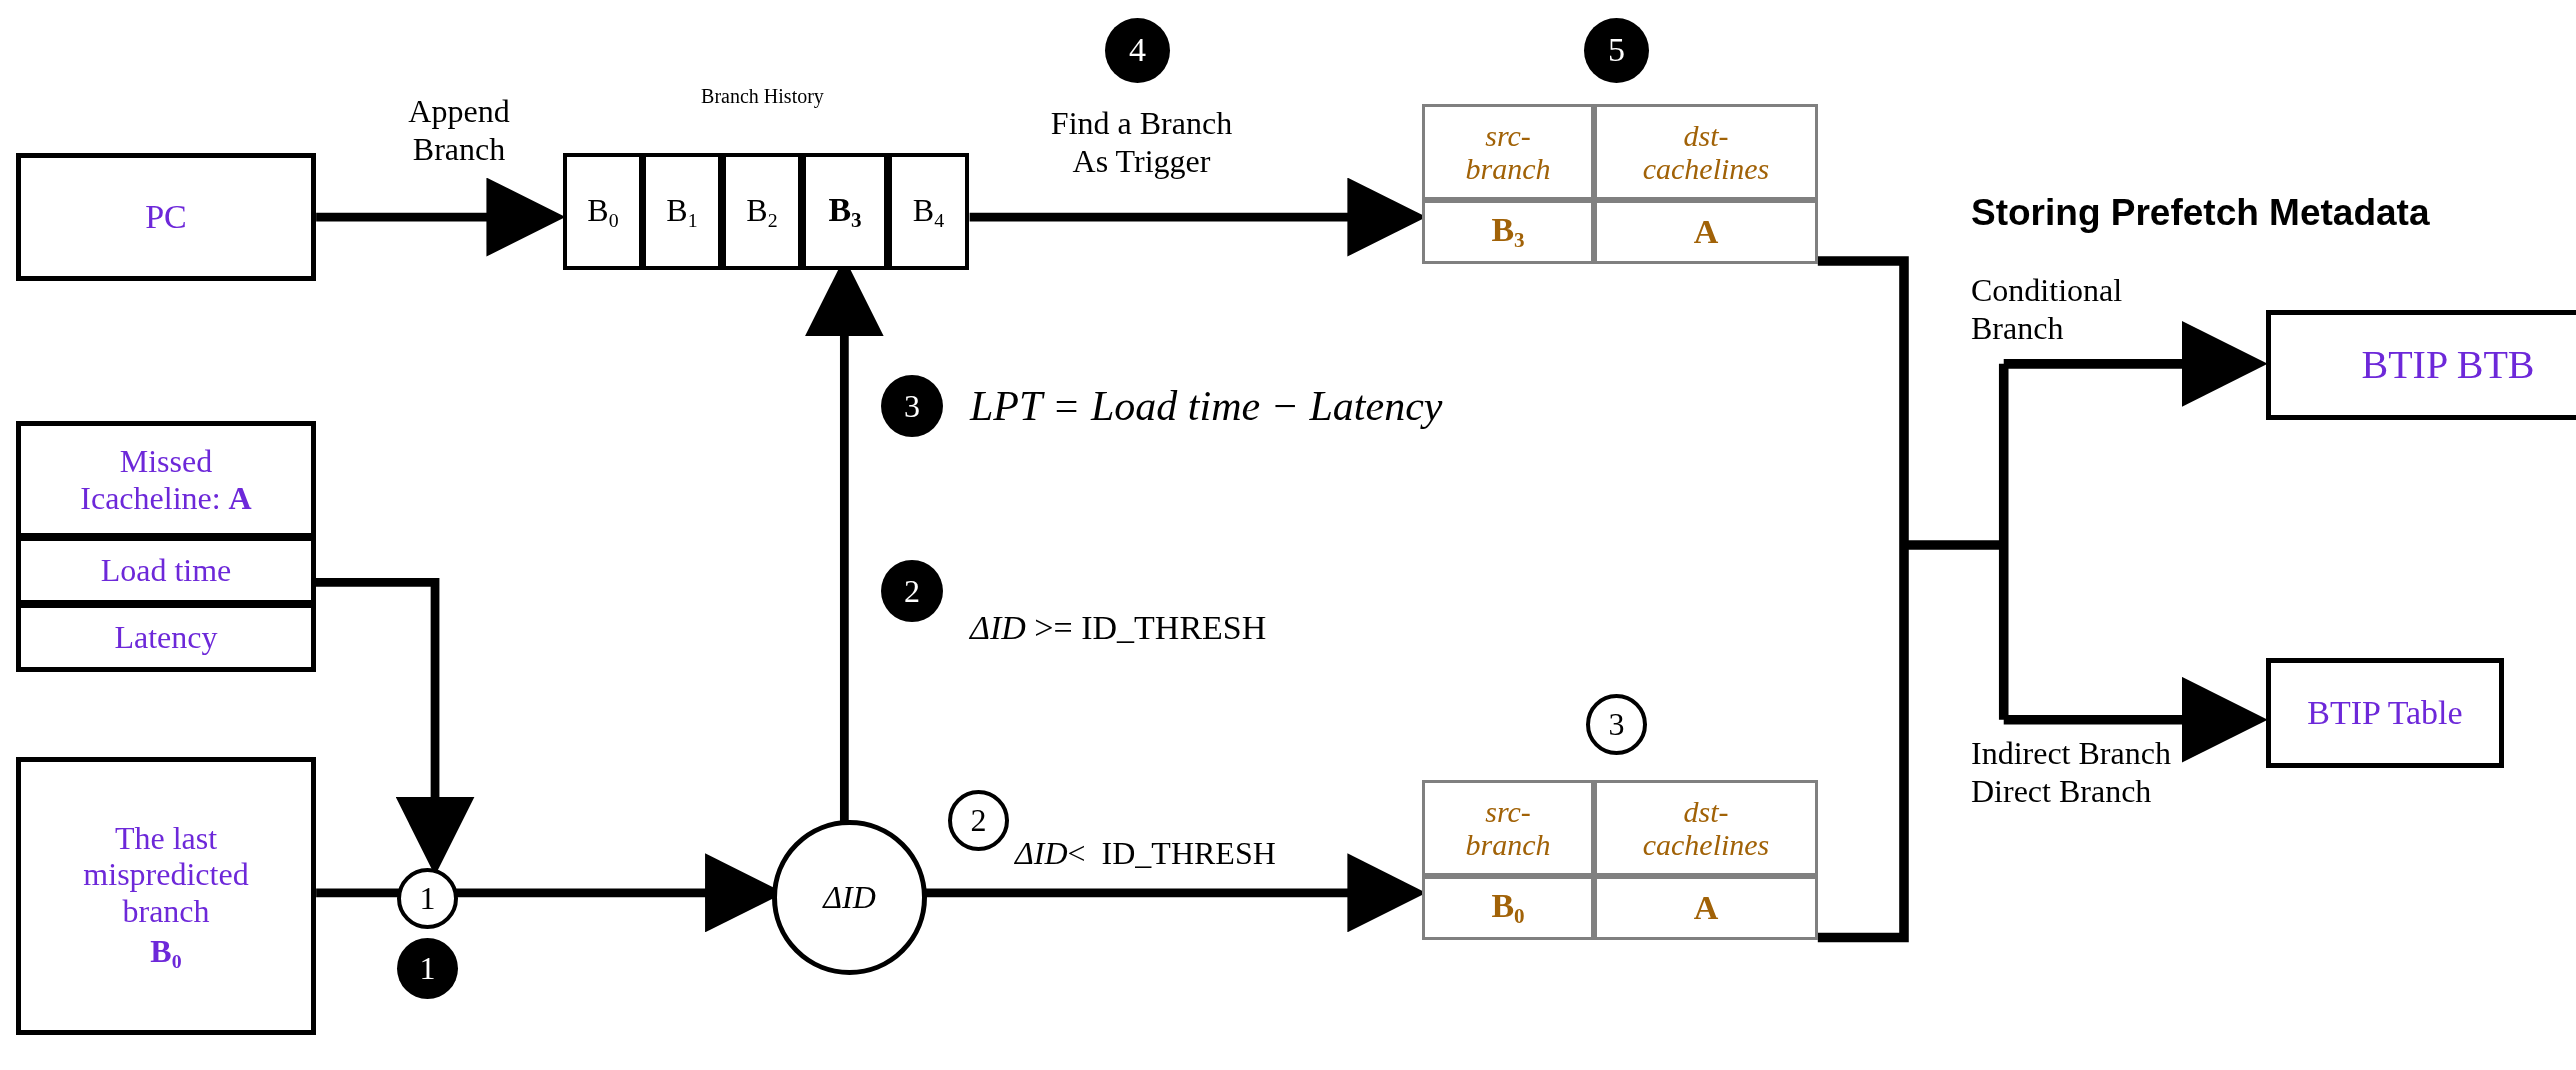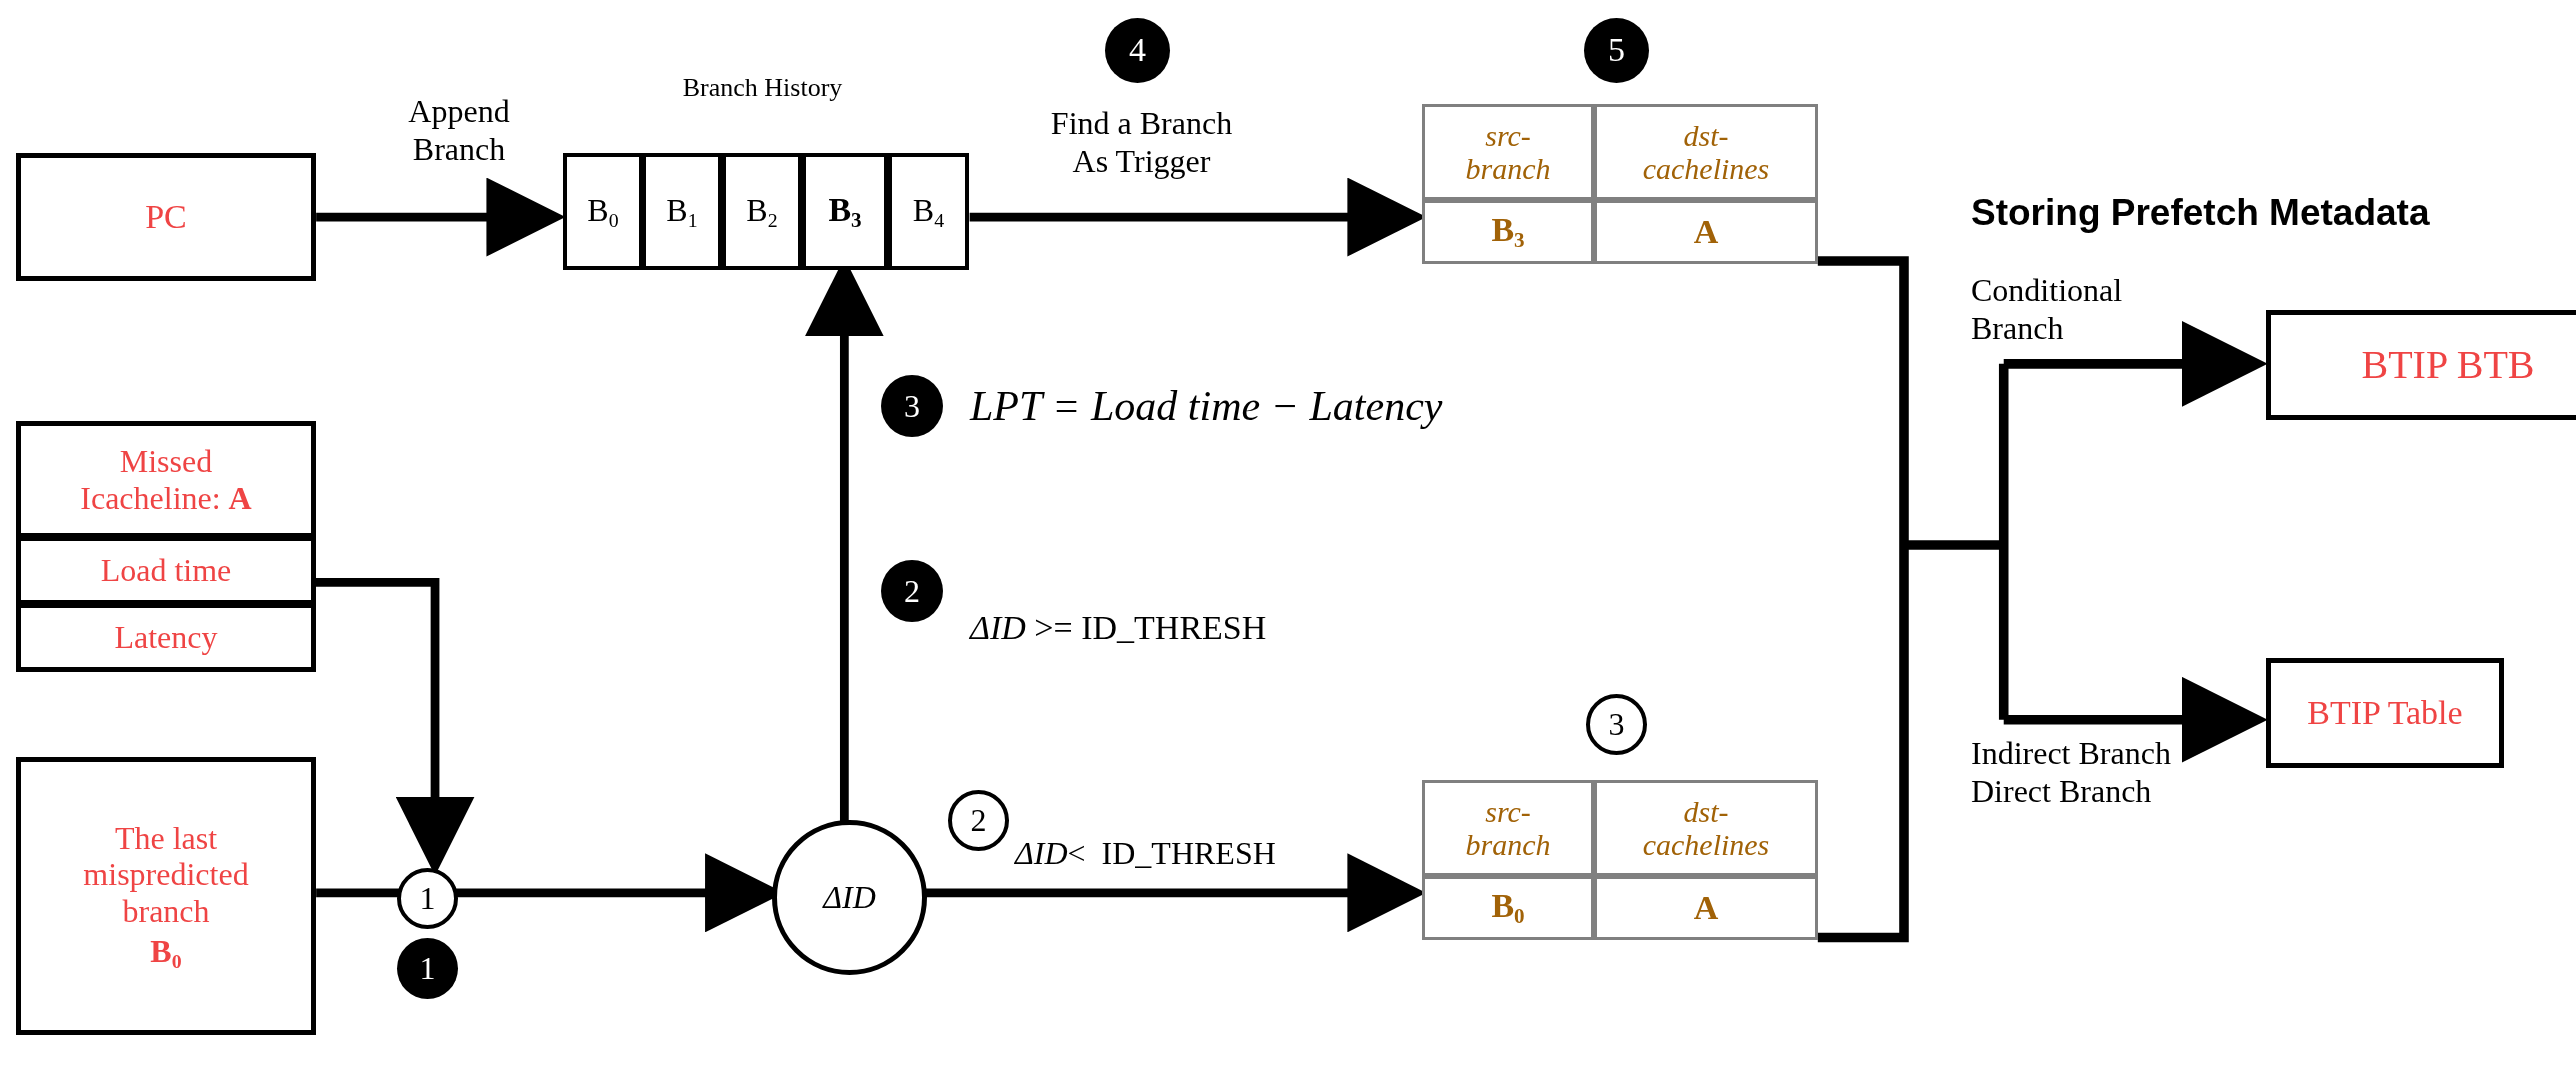--- a/index.html
+++ b/index.html
@@ -1,21 +1,21 @@
 <!DOCTYPE html>
 <html style="font-size:12.8px"><head>
 <meta charset="utf-8">
 <style>
   html,body{margin:0;padding:0;background:#ffffff;}
   body{font-family:"Liberation Serif", serif;}
   #root{position:relative;width:2576px;height:1070px;background:#fff;overflow:hidden;}
 
   .box{position:absolute;box-sizing:border-box;background:#fff;border:5.6px solid #000;
        display:flex;align-items:center;justify-content:center;text-align:center;
-       font-family:"Liberation Serif", serif;color:#ef4444;line-height:1.15;}
+       font-family:"Liberation Serif", serif;color:#6d28d9;line-height:1.15;}
 
   .cell{position:absolute;box-sizing:border-box;background:#fff;border:4px solid #000;
         display:flex;align-items:center;justify-content:center;text-align:center;
         font-family:"Liberation Serif", serif;color:#000;}
 
   .tblcell{position:absolute;box-sizing:border-box;background:#fff;border:3.2px solid #808080;
         display:flex;align-items:center;justify-content:center;text-align:center;
         font-family:"Liberation Serif", serif;color:#a16207;line-height:1.1;}
 
   .lbl{position:absolute;font-family:"Liberation Serif", serif;color:#000;
@@ -93,21 +93,21 @@
   <div class="box" style="left:16px;top:757px;width:300px;height:278px;font-size:32px;flex-direction:column;">
     <span style="white-space:pre-line;display:block;">The last
 mispredicted
 branch</span>
     <span class="bd" style="display:block;margin-top:3.2px;"><span>B</span><span class="sub">0</span></span>
   </div>
 
   <div class="lbl" style="left:359px;top:92px;width:200px;font-size:32px;">Append
 Branch</div>
 
-  <div class="lbl" style="left:551px;top:72px;width:423px;font-size:26px;">Branch History</div>
+  <div class="lbl" style="left:551px;top:84px;width:423px;font-size:20px;">Branch History</div>
 
   <div class="cell" style="left:563px;top:153px;width:80px;height:117px;font-size:32px;">
     <span><span>B</span><span class="sub">0</span></span>
   </div>
   <div class="cell" style="left:642px;top:153px;width:80px;height:117px;font-size:32px;">
     <span><span>B</span><span class="sub">1</span></span>
   </div>
   <div class="cell" style="left:722px;top:153px;width:80px;height:117px;font-size:32px;">
     <span><span>B</span><span class="sub">2</span></span>
   </div>

